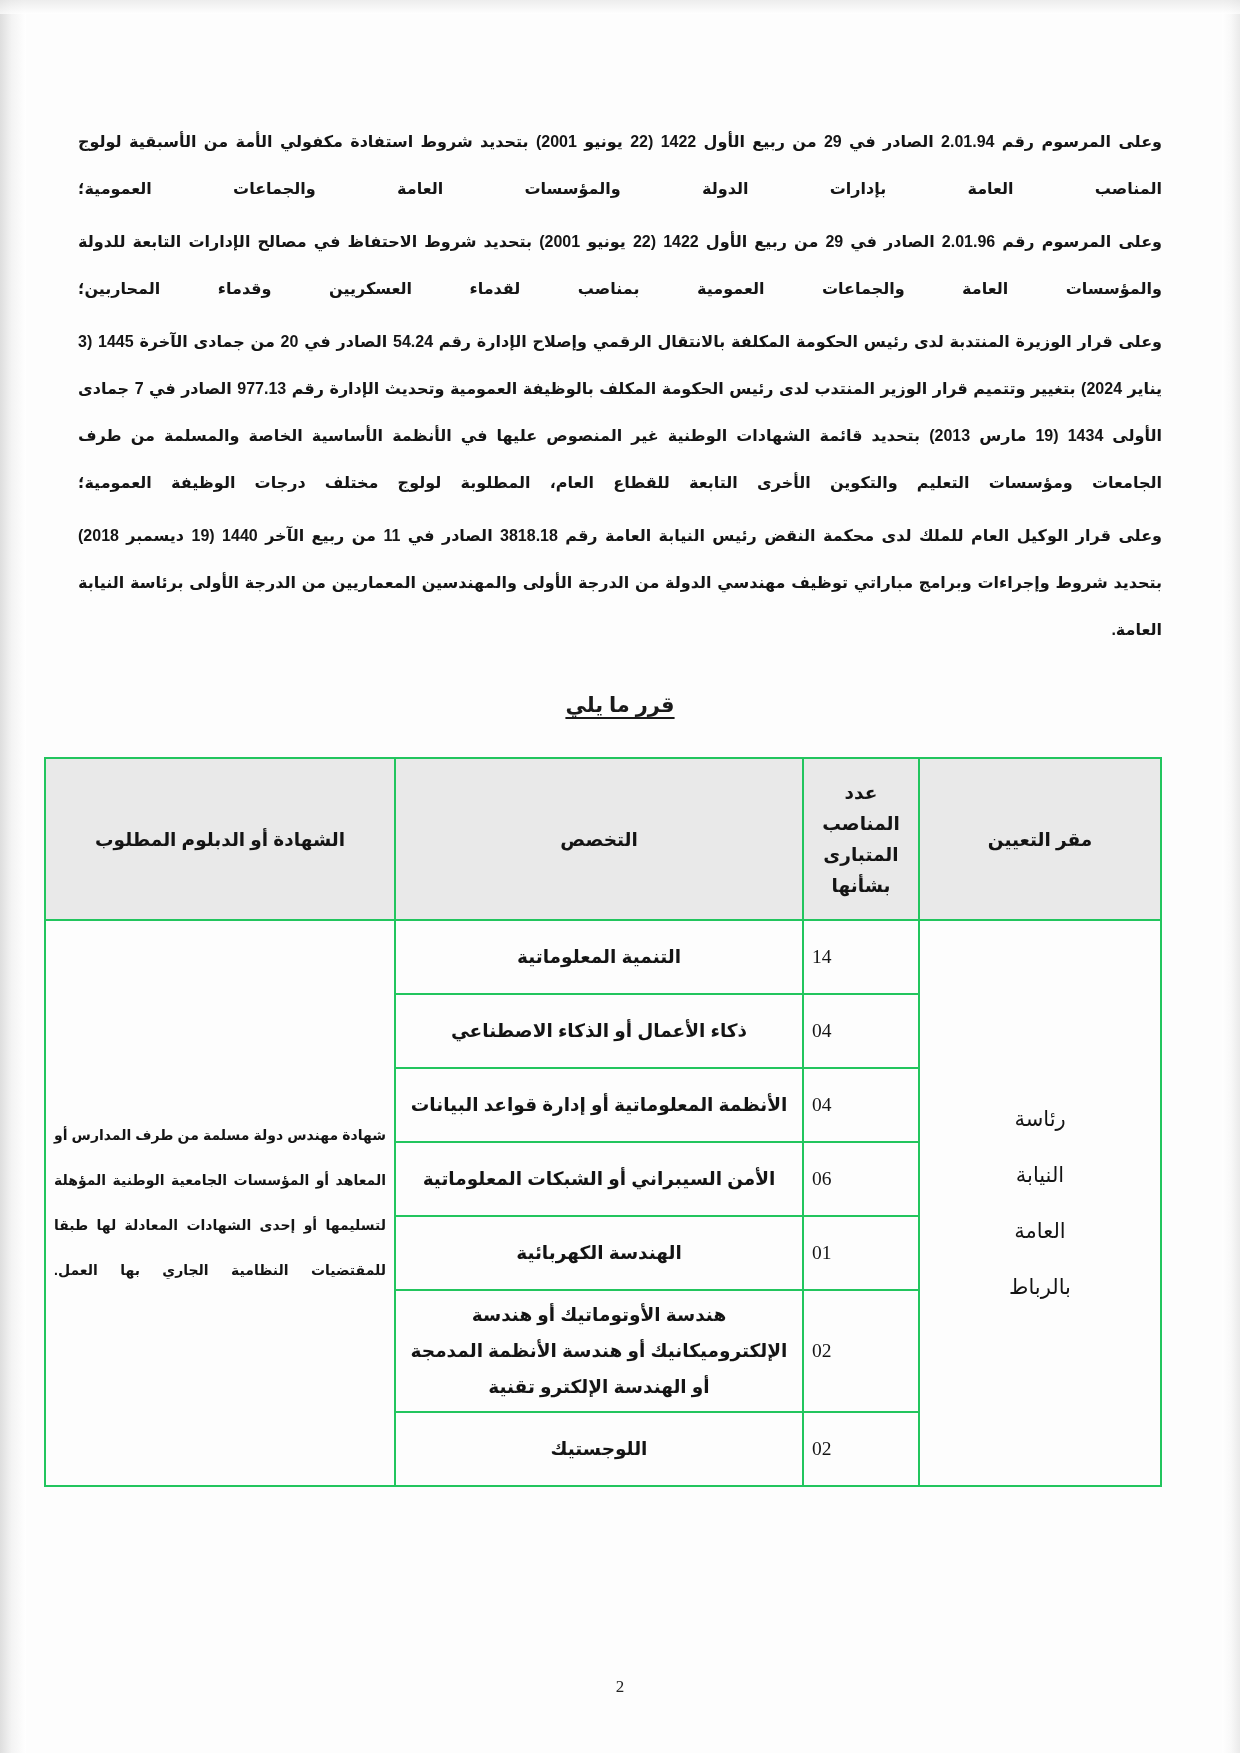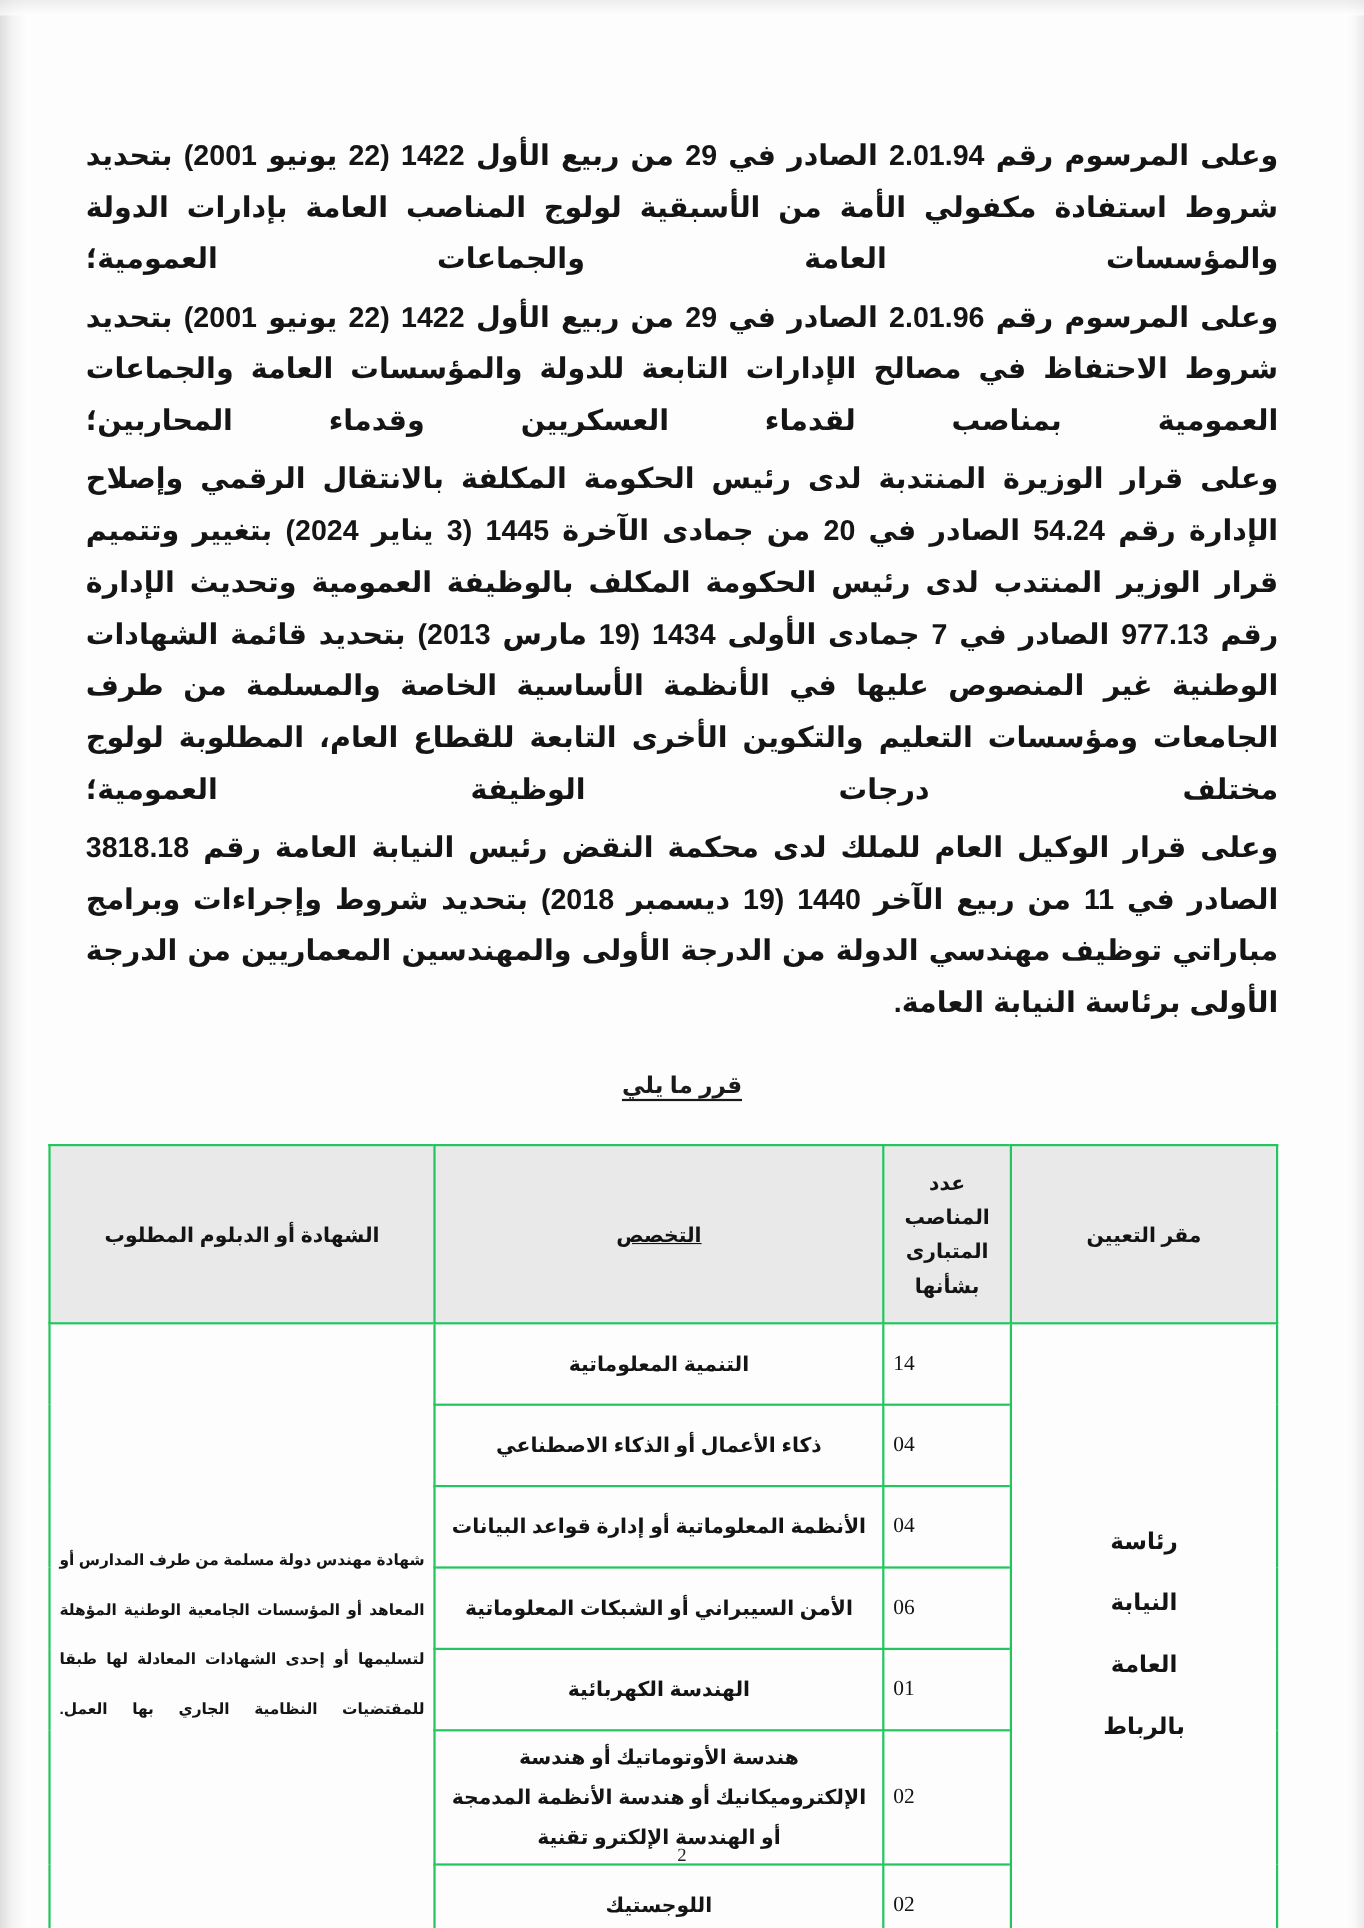--- a/index.html
+++ b/index.html
@@ -48,21 +48,21 @@
     position: absolute;
     top: 118px;
     right: 78px;
     left: 78px;
   }
 
   .para {
     direction: rtl;
     text-align: justify;
     text-align-last: justify;
-    font-size: 26px;
+    font-size: 16px;
     font-weight: 700;
     line-height: 47px;
     margin: 0 0 6px 0;
     letter-spacing: -0.2px;
     word-spacing: 1px;
     color: #151515;
   }
   .para.lastline-right { text-align-last: right; }
 
   .decision-heading {
@@ -116,41 +116,41 @@
   }
   table.spec-table thead th {
     background: #e9e9e9;
     font-size: 18.5px;
     font-weight: 700;
     text-align: center;
     height: 148px;
     line-height: 31px;
   }
   th.col-diploma { width: 332px; }
-  th.col-spec    { width: 390px; text-decoration: underline; }
+  th.col-spec    { width: 390px; }
   th.col-count   { width: 98px;  font-size: 16.5px; line-height: 30px; }
   th.col-place   { width: 224px; margin-left: 24px; }
 
   td.cell-count {
     text-align: left;
     font-size: 19.5px;
     font-weight: 400;
     font-family: "Liberation Serif", "DejaVu Serif", serif;
     height: 60px;
   }
   td.cell-spec {
     text-align: center;
     font-size: 18.5px;
     font-weight: 700;
     line-height: 36px;
   }
   td.cell-place {
     text-align: center;
     font-size: 21px;
-    font-weight: 700;
+    font-weight: 400;
     line-height: 56px;
     letter-spacing: 1px;
   }
   td.cell-place .pl-line { display: block; }
   td.cell-diploma {
     text-align: justify;
     text-align-last: justify;
     font-size: 14px;
     font-weight: 700;
     line-height: 45px;

